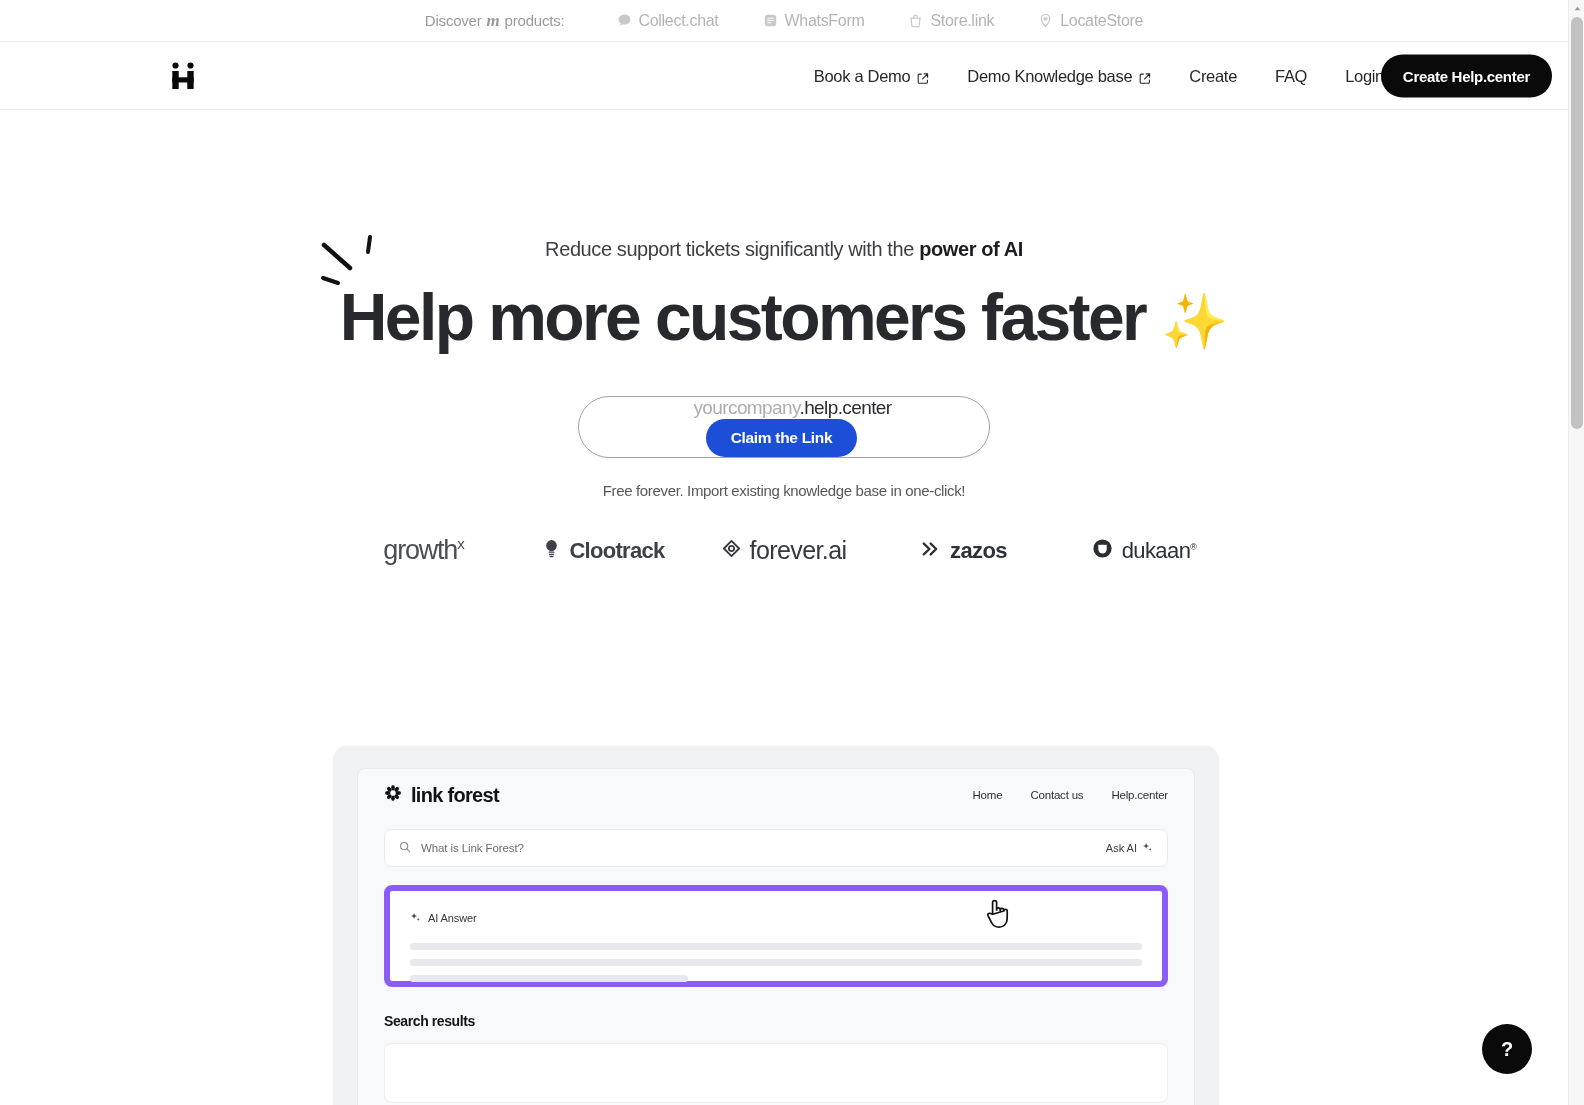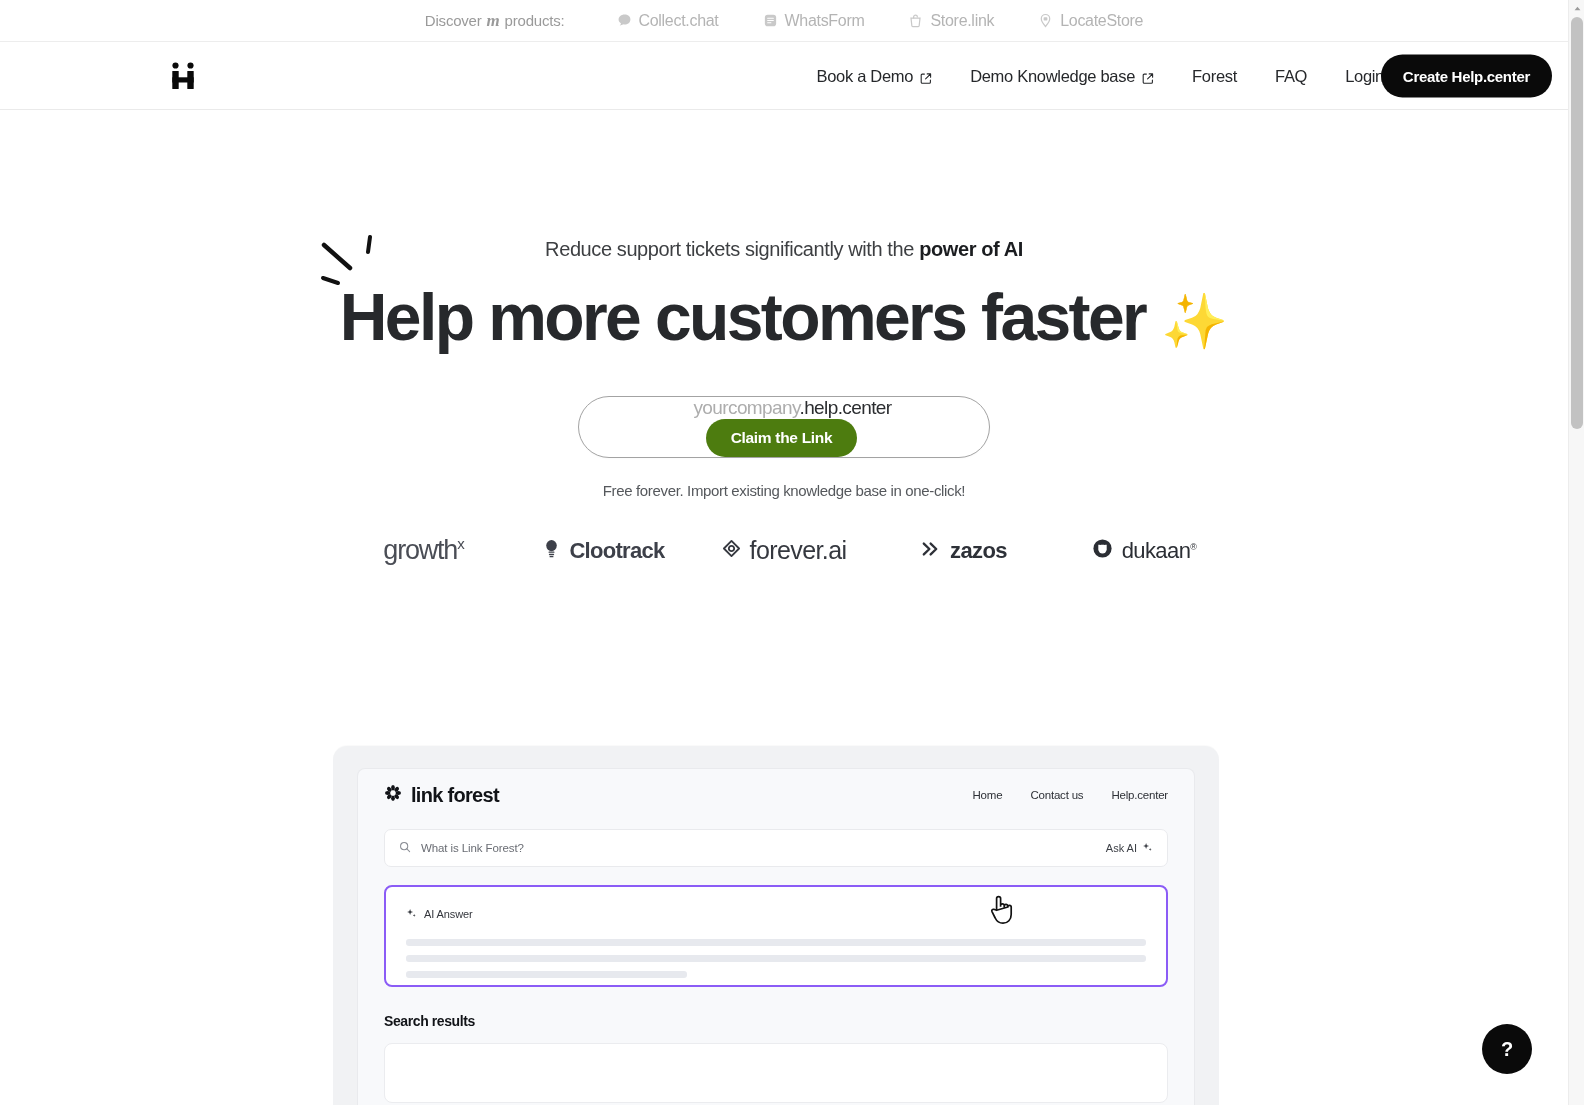--- a/index.html
+++ b/index.html
@@ -104,21 +104,21 @@
     box-shadow: 0 1px 2px rgba(0,0,0,0.02);
     flex-direction: column;
   }
   .claim-host { color: #2b2d30; }
   .claim-ph { color: #adadad; }
   .claim-text {
     flex: 1; padding-left: 22px;
     font-size: 19px; letter-spacing: -0.6px;
   }
   .claim-btn {
-    background: #4d7c0f; color: #fff; border: none;
+    background: #1d4ed8; color: #fff; border: none;
     border-radius: 999px; height: 52px; padding: 0 25px;
     font-size: 15.5px; font-weight: bold; letter-spacing: -0.3px;
     cursor: pointer; white-space: nowrap;
     font-family: "Liberation Sans", sans-serif;
   }
   .subnote {
     text-align: center; margin-top: 24px;
     font-size: 15px; color: #55585c; letter-spacing: -0.35px;
   }
 
@@ -177,21 +177,21 @@
     margin: 8px 26px 0 26px; height: 38px;
     background: #fff; border: 1px solid #e9eaed; border-radius: 7px;
     display: flex; align-items: center; justify-content: space-between;
     padding: 0 14px;
   }
   .mock-search-left { display: flex; align-items: center; gap: 10px; }
   .mock-search-ph { font-size: 11.5px; color: #6a6d74; letter-spacing: -0.1px; }
   .mock-askai { display: flex; align-items: center; gap: 5px; font-size: 11px; color: #3b3e45; }
   .mock-body { margin-top: 18px; padding: 0 26px; }
   .ai-card {
-    background: #fff; border: 2px solid #8b5cf6; border-radius: 8px;
+    background: #fff; border: 6px solid #8b5cf6; border-radius: 8px;
     padding: 18px 20px 22px 20px; height: 102px; position: relative;
   }
   .ai-label { display: flex; align-items: center; gap: 7px; }
   .ai-label .txt { font-size: 11px; color: #33363c; letter-spacing: -0.1px; }
   .skel { background: #e7e9ee; border-radius: 3px; height: 7px; margin-top: 9px; }
   .skel.s1 { width: 100%; margin-top: 16px; }
   .skel.s2 { width: 100%; }
   .skel.s3 { width: 38%; }
   .cursor { position: absolute; right: 152px; top: 6px; width: 26px; height: 34px; }
   .sr-title {
@@ -308,21 +308,21 @@
       <a class="navlink">
         <span>Demo Knowledge base</span>
         <span class="ext">
           <svg viewBox="0 0 12 12" width="12" height="12">
               <path d="M4.4 1.6H2.2A1 1 0 0 0 1.2 2.6v7.2a1 1 0 0 0 1 1h7.2a1 1 0 0 0 1-1V7.6" fill="none" stroke="#26282b" stroke-width="1.1" stroke-linecap="round"></path>
               <path d="M7.2 1.4h3.4v3.4M10.4 1.6 5.6 6.4" fill="none" stroke="#26282b" stroke-width="1.1" stroke-linecap="round" stroke-linejoin="round"></path>
             </svg>
         </span>
       </a>
       <a class="navlink">
-        <span>Forest</span>
+        <span>Create</span>
       </a>
       <a class="navlink">
         <span>FAQ</span>
       </a>
       <a class="navlink" style="margin-right:0">
         <span>Login</span>
       </a>
     </div>
 
     <button class="cta">Create Help.center</button>

